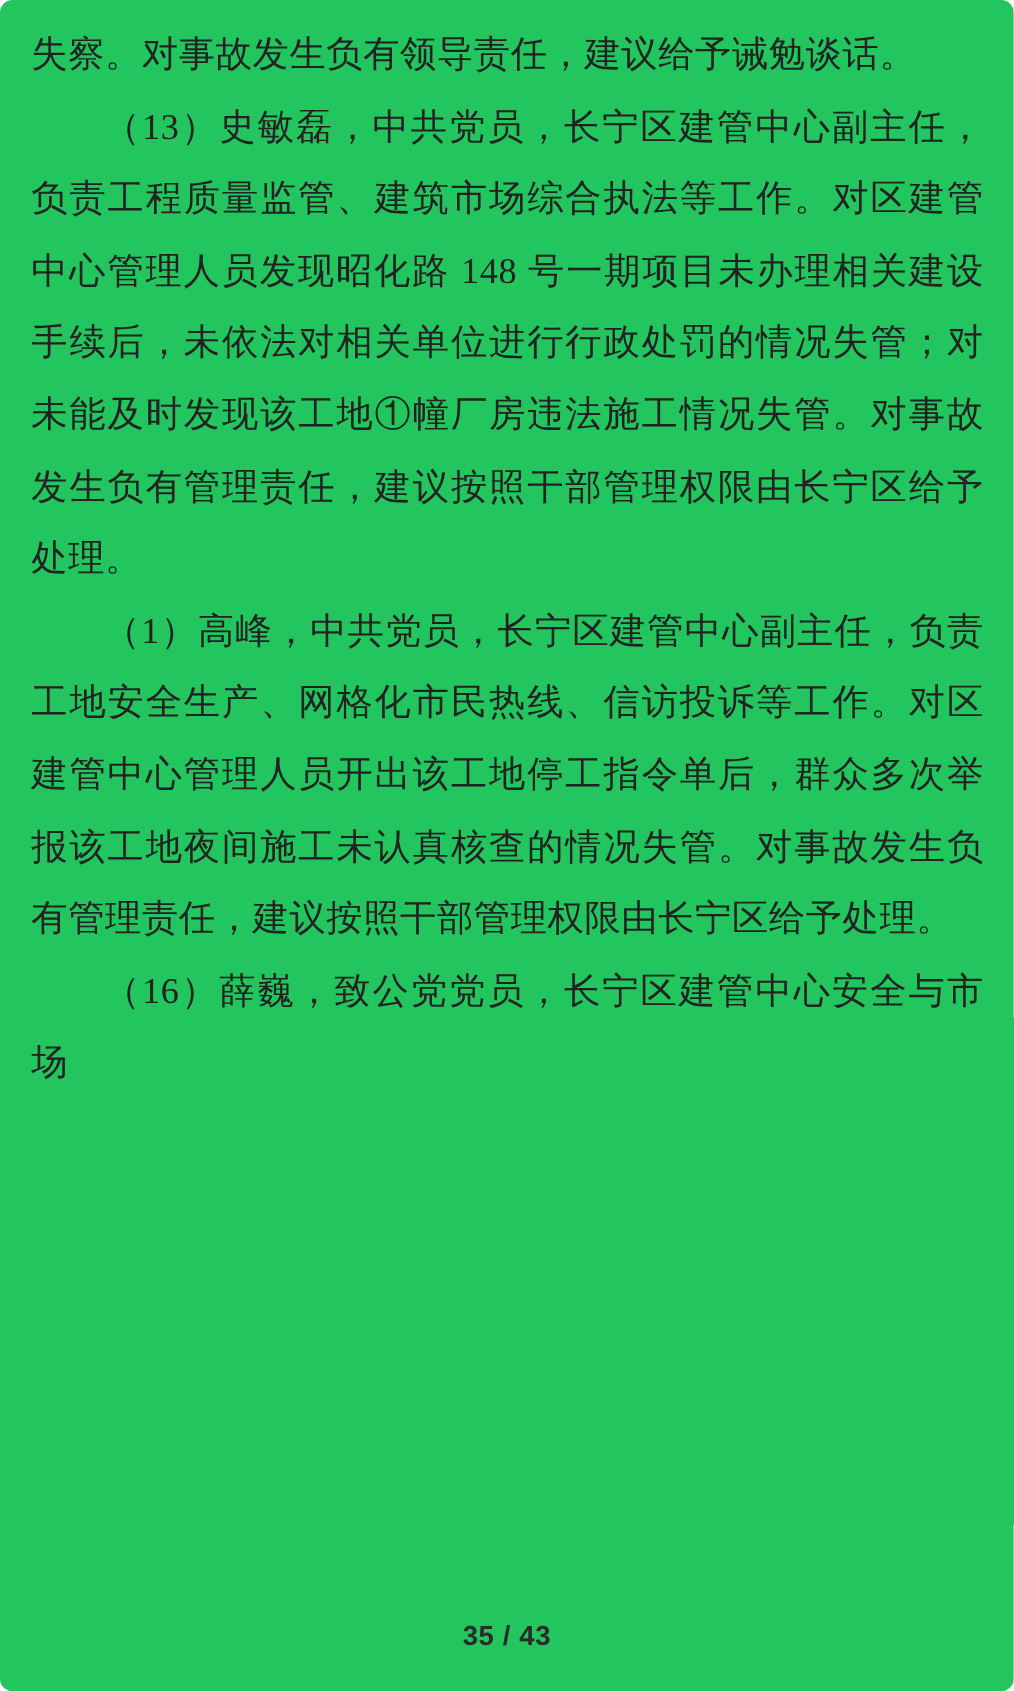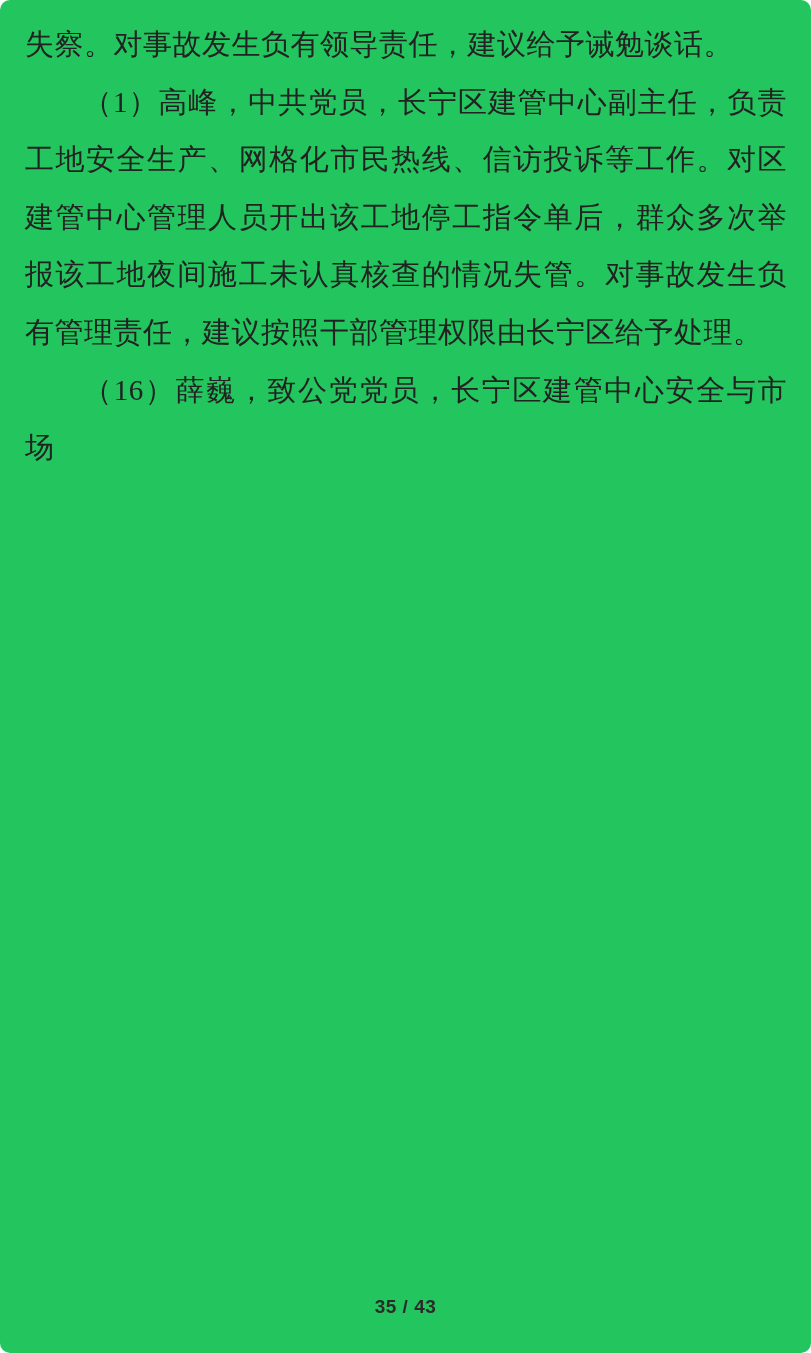--- a/index.html
+++ b/index.html
@@ -38,32 +38,33 @@
   }
   .footer {
     position: absolute;
     left: 0;
     width: 811px;
     top: 1296px;
     text-align: center;
   }
   .page-num {
     font-family: "Liberation Sans", sans-serif;
-    font-size: 19px;
+    font-size: 22px;
     font-weight: 700;
     color: #2b2b2b;
     letter-spacing: 0.5px;
   }
 </style>
 </head>
 <body>
 
 <div class="page">
   <div class="content">
     <p class="para">失察。对事故发生负有领导责任，建议给予诫勉谈话。</p>
+    <p class="para indented">（13）史敏磊，中共党员，长宁区建管中心副主任，负责工程质量监管、建筑市场综合执法等工作。对区建管中心管理人员发现昭化路 148 号一期项目未办理相关建设手续后，未依法对相关单位进行行政处罚的情况失管；对未能及时发现该工地①幢厂房违法施工情况失管。对事故发生负有管理责任，建议按照干部管理权限由长宁区给予处理。</p>
     <p class="para indented">（1）高峰，中共党员，长宁区建管中心副主任，负责工地安全生产、网格化市民热线、信访投诉等工作。对区建管中心管理人员开出该工地停工指令单后，群众多次举报该工地夜间施工未认真核查的情况失管。对事故发生负有管理责任，建议按照干部管理权限由长宁区给予处理。</p>
     <p class="para indented">（16）薛巍，致公党党员，长宁区建管中心安全与市场</p>
   </div>
 
   <div class="footer">
     <span class="page-num">35 / 43</span>
   </div>
 </div>
 
 </body></html>

